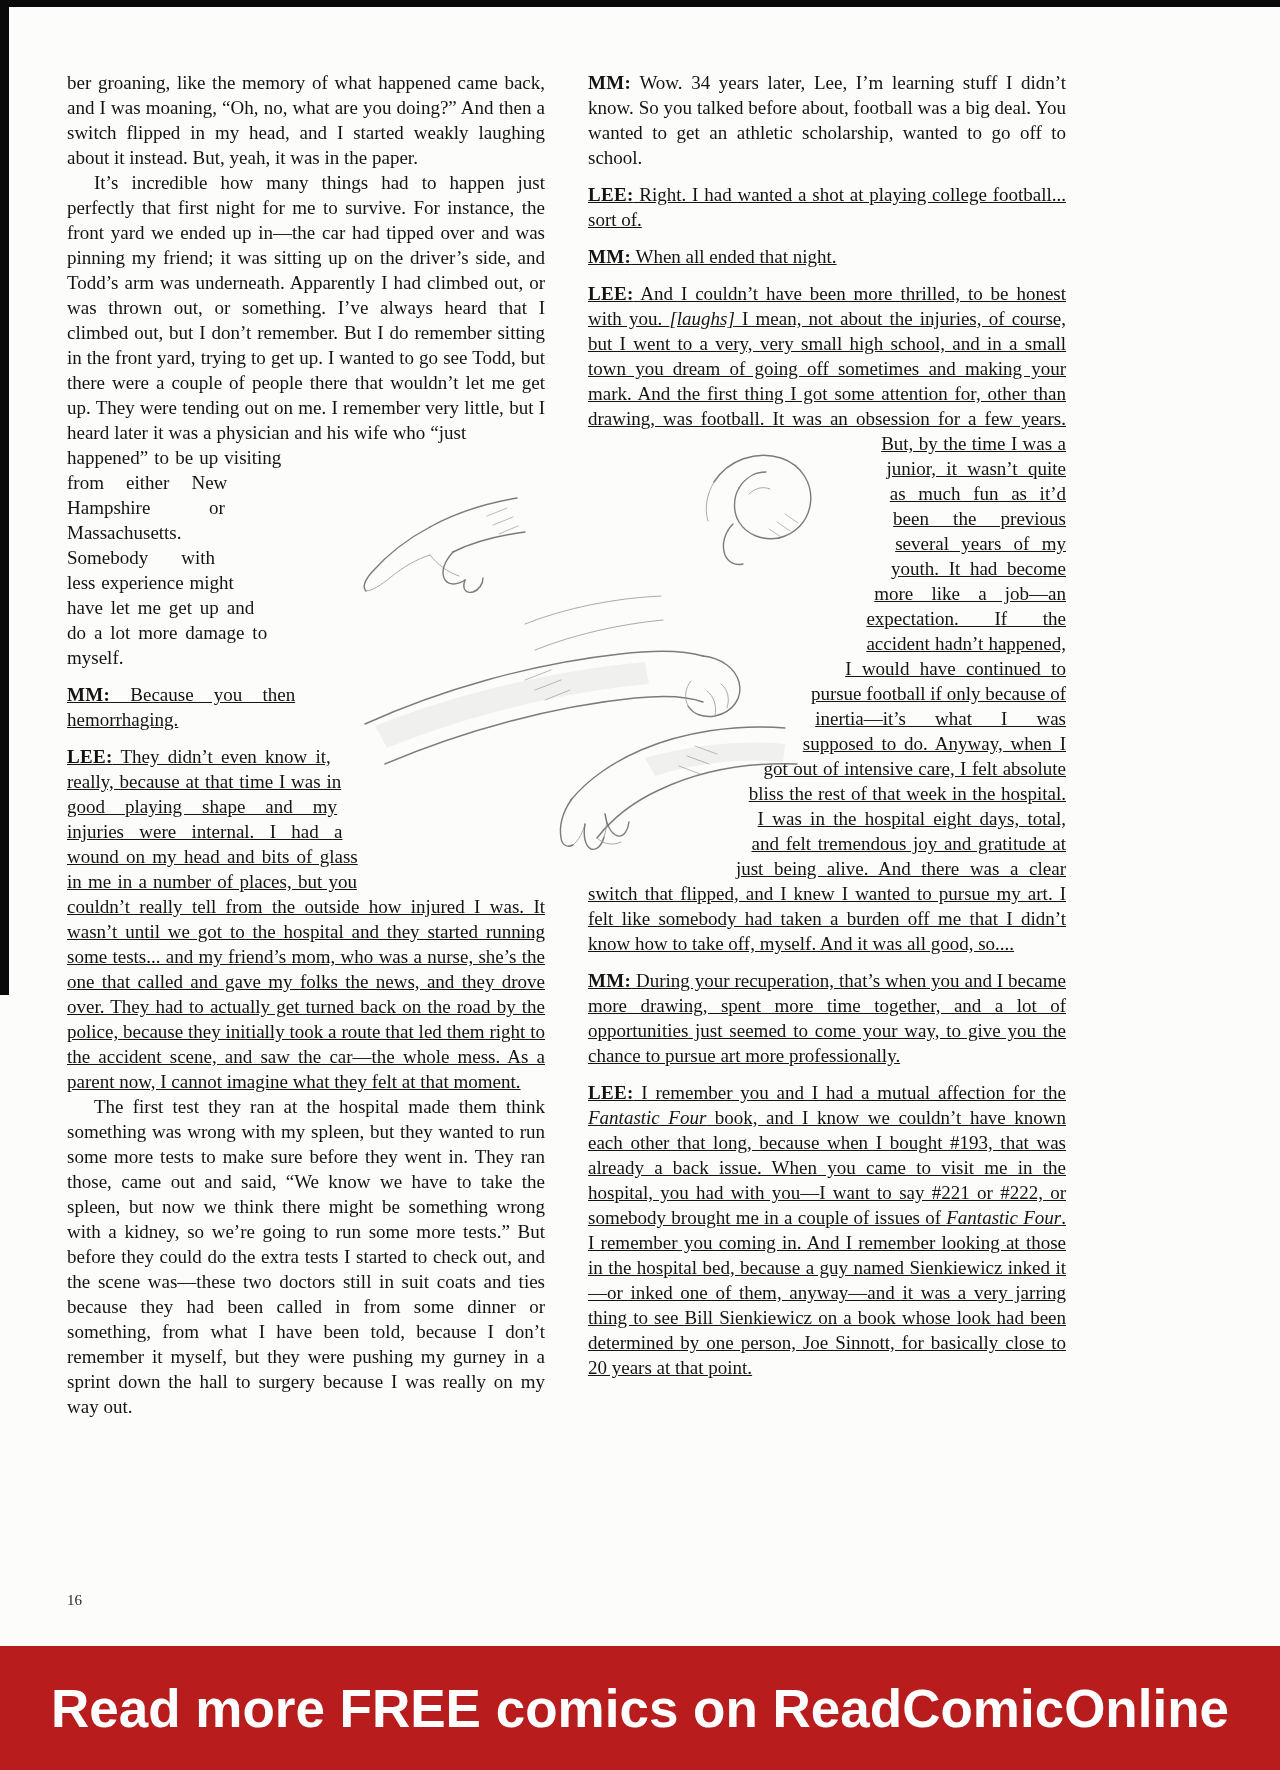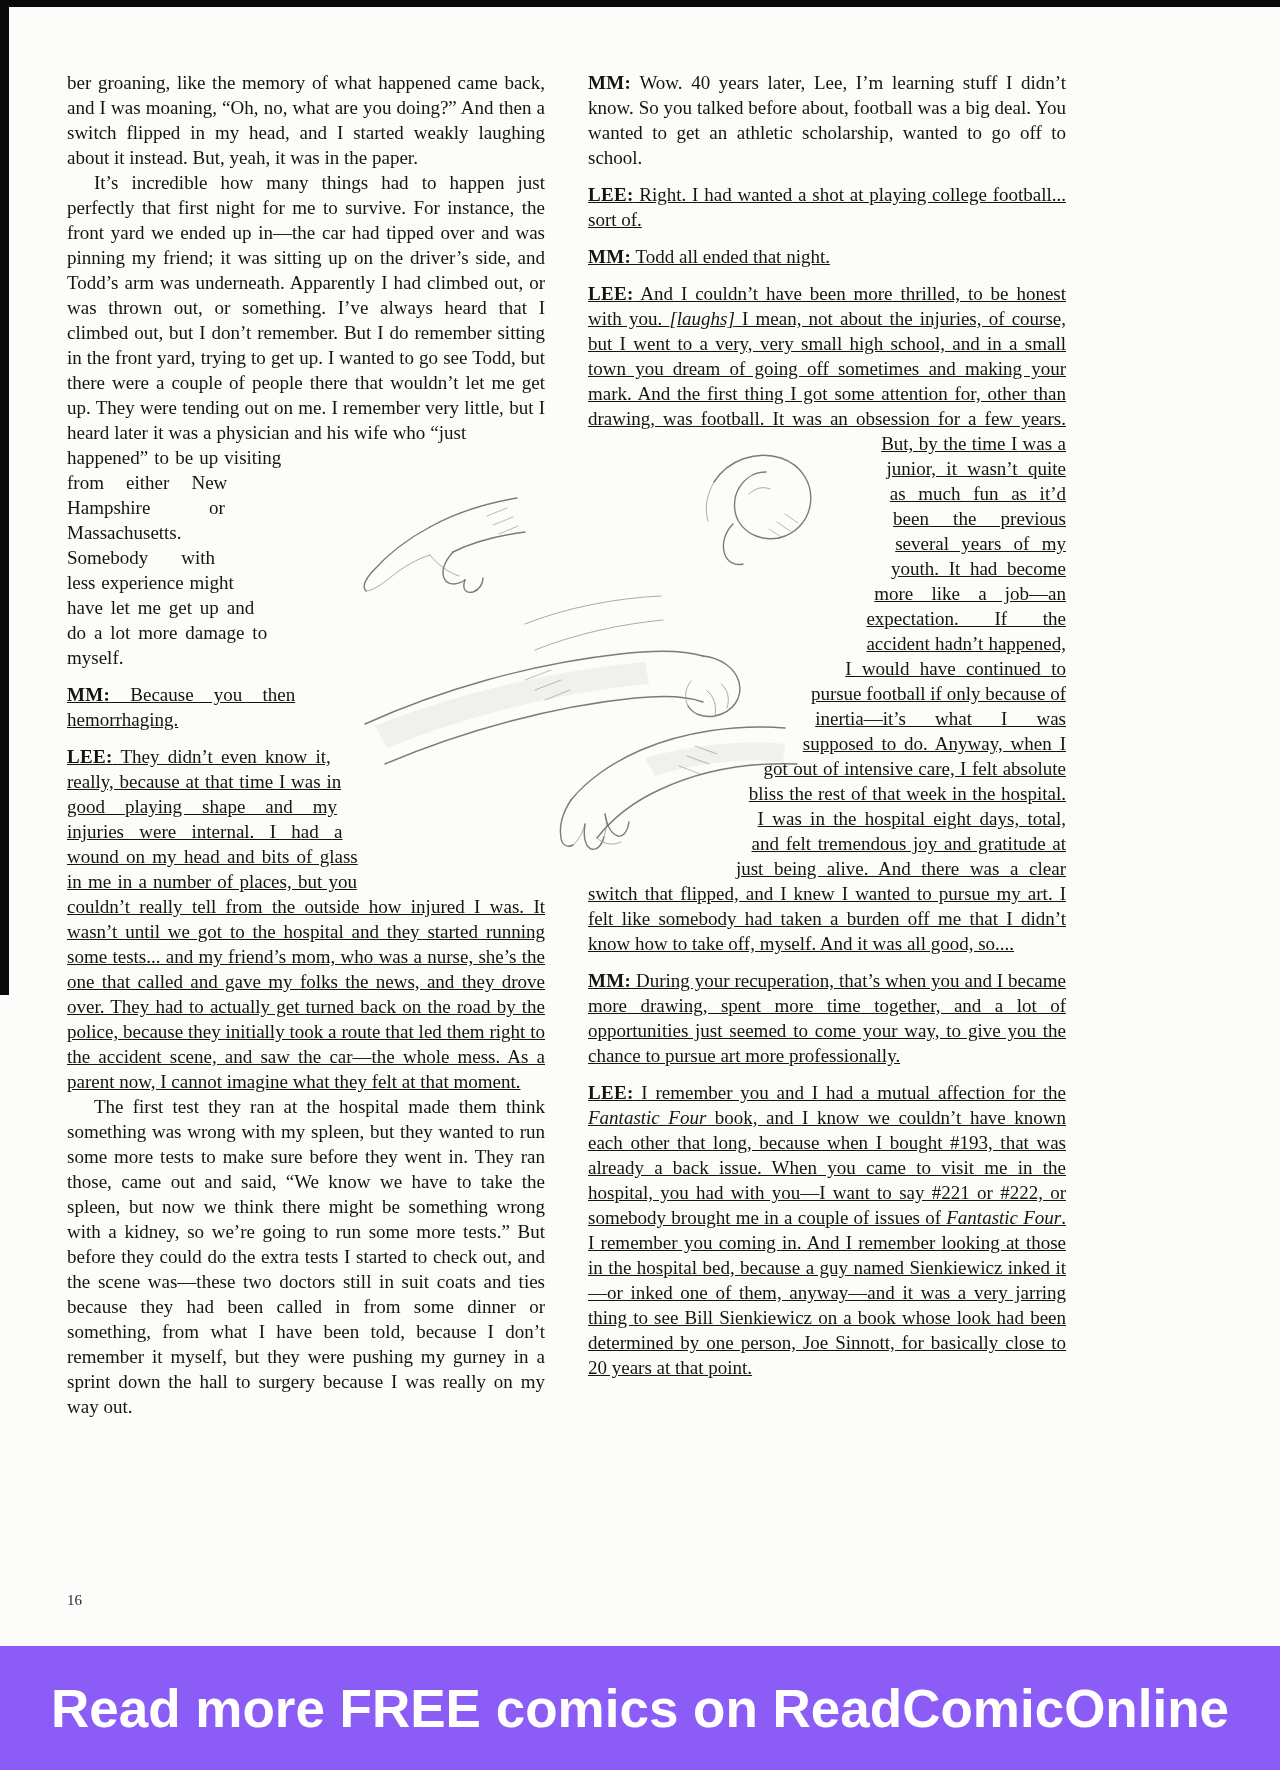--- a/index.html
+++ b/index.html
@@ -57,21 +57,21 @@
   .sketch .hatch { stroke: #8f8b84; stroke-width: .9; opacity: .65; }
   .sketch .tone  { fill: #1a1a1a; stroke: none; opacity: .05; }
 
   .pageno {
     position: absolute; top: 1592px; left: 67px; width: 999px;
     text-align: left; font-size: 15px; color: #2a2a2a;
   }
 
   .banner {
     position: absolute; left: 0; top: 1646px; width: 1280px; height: 124px;
-    background: #8b5cf6;
+    background: #b91c1c;
     display: flex; align-items: center; justify-content: center;
     cursor: pointer;
   }
   .banner span {
     color: #ffffff;
     font-family: "Liberation Sans", sans-serif;
     font-weight: bold; font-size: 53px; white-space: nowrap;
   }
 </style>
 </head>
@@ -130,23 +130,23 @@
     <div class="wrap-right"></div>
   <p class="para"><span>ber groaning, like the memory of what happened came back, and I was moaning, “Oh, no, what are you doing?” And then a switch flipped in my head, and I started weakly laughing about it instead. But, yeah, it was in the paper.</span></p>
       <p class="para indent"><span>It’s incredible how many things had to happen just perfectly that first night for me to survive. For instance, the front yard we ended up in—the car had tipped over and was pinning my friend; it was sitting up on the driver’s side, and Todd’s arm was underneath. Apparently I had climbed out, or was thrown out, or something. I’ve always heard that I climbed out, but I don’t remember. But I do remember sitting in the front yard, trying to get up. I wanted to go see Todd, but there were a couple of people there that wouldn’t let me get up. They were tending out on me. I remember very little, but I heard later it was a physician and his wife who “just happened” to be up visiting from either New Hampshire or Massachusetts. Somebody with less experience might have let me get up and do a lot more damage to myself.</span></p>
       <p class="para sp"><span class="speaker">MM:</span><span> Because you then hemorrhaging.</span></p>
       <p class="para sp"><span class="speaker">LEE:</span><span> They didn’t even know it, really, because at that time I was in good playing shape and my injuries were internal. I had a wound on my head and bits of glass in me in a number of places, but you couldn’t really tell from the outside how injured I was. It wasn’t until we got to the hospital and they started running some tests... and my friend’s mom, who was a nurse, she’s the one that called and gave my folks the news, and they drove over. They had to actually get turned back on the road by the police, because they initially took a route that led them right to the accident scene, and saw the car—the whole mess. As a parent now, I cannot imagine what they felt at that moment.</span></p>
       <p class="para indent"><span>The first test they ran at the hospital made them think something was wrong with my spleen, but they wanted to run some more tests to make sure before they went in. They ran those, came out and said, “We know we have to take the spleen, but now we think there might be something wrong with a kidney, so we’re going to run some more tests.” But before they could do the extra tests I started to check out, and the scene was—these two doctors still in suit coats and ties because they had been called in from some dinner or something, from what I have been told, because I don’t remember it myself, but they were pushing my gurney in a sprint down the hall to surgery because I was really on my way out.</span></p>
     </div>
 
   <div class="col col-right">
     <div class="wrap-left"></div>
-  <p class="para"><span class="speaker">MM:</span><span> Wow. 40 years later, Lee, I’m learning stuff I didn’t know. So you talked before about, football was a big deal. You wanted to get an athletic scholarship, wanted to go off to school.</span></p>
+  <p class="para"><span class="speaker">MM:</span><span> Wow. 34 years later, Lee, I’m learning stuff I didn’t know. So you talked before about, football was a big deal. You wanted to get an athletic scholarship, wanted to go off to school.</span></p>
       <p class="para sp"><span class="speaker">LEE:</span><span> Right. I had wanted a shot at playing college football... sort of.</span></p>
-      <p class="para sp"><span class="speaker">MM:</span><span> Todd all ended that night.</span></p>
+      <p class="para sp"><span class="speaker">MM:</span><span> When all ended that night.</span></p>
       <p class="para sp"><span class="speaker">LEE:</span><span> And I couldn’t have been more thrilled, to be honest with you. </span><span class="i">[laughs]</span><span> I mean, not about the injuries, of course, but I went to a very, very small high school, and in a small town you dream of going off sometimes and making your mark. And the first thing I got some attention for, other than drawing, was football. It was an obsession for a few years. But, by the time I was a junior, it wasn’t quite as much fun as it’d been the previous several years of my youth. It had become more like a job—an expectation. If the accident hadn’t happened, I would have continued to pursue football if only because of inertia—it’s what I was supposed to do. Anyway, when I got out of intensive care, I felt absolute bliss the rest of that week in the hospital. I was in the hospital eight days, total, and felt tremendous joy and gratitude at just being alive. And there was a clear switch that flipped, and I knew I wanted to pursue my art. I felt like somebody had taken a burden off me that I didn’t know how to take off, myself. And it was all good, so....</span></p>
       <p class="para sp"><span class="speaker">MM:</span><span> During your recuperation, that’s when you and I became more drawing, spent more time together, and a lot of opportunities just seemed to come your way, to give you the chance to pursue art more professionally.</span></p>
       <p class="para sp"><span class="speaker">LEE:</span><span> I remember you and I had a mutual affection for the </span><span class="i">Fantastic Four</span><span> book, and I know we couldn’t have known each other that long, because when I bought #193, that was already a back issue. When you came to visit me in the hospital, you had with you—I want to say #221 or #222, or somebody brought me in a couple of issues of </span><span class="i">Fantastic Four</span><span>. I remember you coming in. And I remember looking at those in the hospital bed, because a guy named Sienkiewicz inked it—or inked one of them, anyway—and it was a very jarring thing to see Bill Sienkiewicz on a book whose look had been determined by one person, Joe Sinnott, for basically close to 20 years at that point.</span></p>
     </div>
 
   <div class="pageno">16</div>
 
   <div class="banner">
     <span>Read more FREE comics on ReadComicOnline</span>
   </div>

